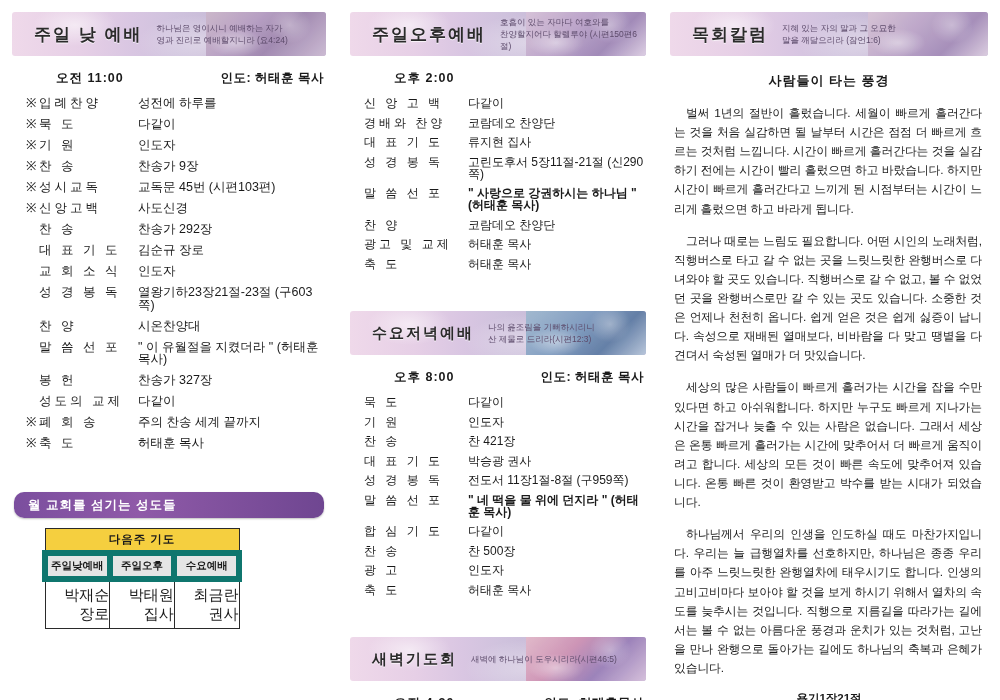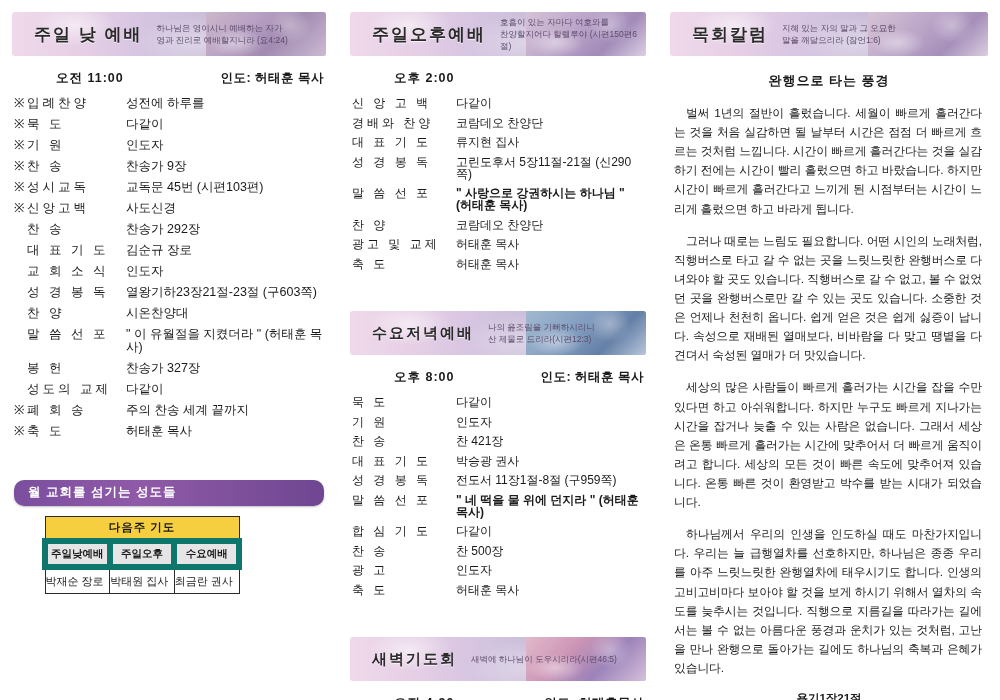--- a/index.html
+++ b/index.html
@@ -68,20 +68,21 @@
     font-size:12.5px;font-weight:bold;
     padding:0 14px;margin-top:14px;margin-bottom:10px;
     letter-spacing:.5px;
   }
   .topline .t-left{letter-spacing:1px;margin-left:42px;}
   .rows{padding:0 14px;}
   .row{
     display:flex;align-items:baseline;
     font-size:12px;line-height:1.0;
     margin-bottom:7.5px;
+    margin-left:12px;
   }
   .row .lbl{
     width:104px;flex:0 0 104px;
     letter-spacing:3px;
     white-space:nowrap;
   }
   .row .val{flex:1;letter-spacing:0px;}
   .mark{width:13px;display:inline-block;}
 
   .c1 .row{font-size:12.5px;margin-bottom:8.5px;}
@@ -107,21 +108,21 @@
     background:#f5cf3f;border:1px solid #2a2a2a;
     text-align:center;font-size:11.5px;font-weight:bold;
     padding:3px 0;letter-spacing:1px;
   }
   .ptable .sub td{
     background:#e5e5e5;border:6px solid #0f766e;
     text-align:center;font-size:10.5px;font-weight:bold;padding:3px 0;
   }
   .ptable .body td{
     border:1px solid #2a2a2a;background:#fff;
-    text-align:left;font-size:11px;padding:4px 0;
+    text-align:right;font-size:15px;padding:4px 0;
   }
 
   
   .art-title{
     text-align:center;font-size:13px;font-weight:bold;
     letter-spacing:1px;margin:16px 0 14px 0;
   }
   .art-body{padding:0 18px 0 16px;}
   .art-body p{
     margin:0 0 13px 0;
@@ -388,21 +389,21 @@
   <div class="col col3">
 
     <div class="banner col3head">
       <div class="swirl"></div>
       <div class="photo"></div>
       <div class="btitle">목회칼럼</div>
       <div class="bverse">지혜 있는 자의 말과 그 오묘한
 말을 깨달으리라 (잠언1:6)</div>
     </div>
 
-    <div class="art-title">완행으로 타는 풍경</div>
+    <div class="art-title">사람들이 타는 풍경</div>
 
     <div class="art-body">
       <p>벌써 1년의 절반이 흘렀습니다. 세월이 빠르게 흘러간다는 것을 처음 실감하면 될 날부터 시간은 점점 더 빠르게 흐르는 것처럼 느낍니다. 시간이 빠르게 흘러간다는 것을 실감하기 전에는 시간이 빨리 흘렀으면 하고 바랐습니다. 하지만 시간이 빠르게 흘러간다고 느끼게 된 시점부터는 시간이 느리게 흘렀으면 하고 바라게 됩니다.</p>
       <p>그러나 때로는 느림도 필요합니다. 어떤 시인의 노래처럼, 직행버스로 타고 갈 수 없는 곳을 느릿느릿한 완행버스로 다녀와야 할 곳도 있습니다. 직행버스로 갈 수 없고, 볼 수 없었던 곳을 완행버스로만 갈 수 있는 곳도 있습니다. 소중한 것은 언제나 천천히 옵니다. 쉽게 얻은 것은 쉽게 싫증이 납니다. 속성으로 재배된 열매보다, 비바람을 다 맞고 땡볕을 다 견뎌서 숙성된 열매가 더 맛있습니다.</p>
       <p>세상의 많은 사람들이 빠르게 흘러가는 시간을 잡을 수만 있다면 하고 아쉬워합니다. 하지만 누구도 빠르게 지나가는 시간을 잡거나 늦출 수 있는 사람은 없습니다. 그래서 세상은 온통 빠르게 흘러가는 시간에 맞추어서 더 빠르게 움직이려고 합니다. 세상의 모든 것이 빠른 속도에 맞추어져 있습니다. 온통 빠른 것이 환영받고 박수를 받는 시대가 되었습니다.</p>
       <p>하나님께서 우리의 인생을 인도하실 때도 마찬가지입니다. 우리는 늘 급행열차를 선호하지만, 하나님은 종종 우리를 아주 느릿느릿한 완행열차에 태우시기도 합니다. 인생의 고비고비마다 보아야 할 것을 보게 하시기 위해서 열차의 속도를 늦추시는 것입니다. 직행으로 지름길을 따라가는 길에서는 볼 수 없는 아름다운 풍경과 운치가 있는 것처럼, 고난을 만나 완행으로 돌아가는 길에도 하나님의 축복과 은혜가 있습니다.</p>
     </div>
 
     <div class="verse-ref">욥기1장21절</div>
     <div class="verse-text" style="white-space:pre-line;">"주신이도 여호와시요 거두신이도 여호와시오니 여호와의

